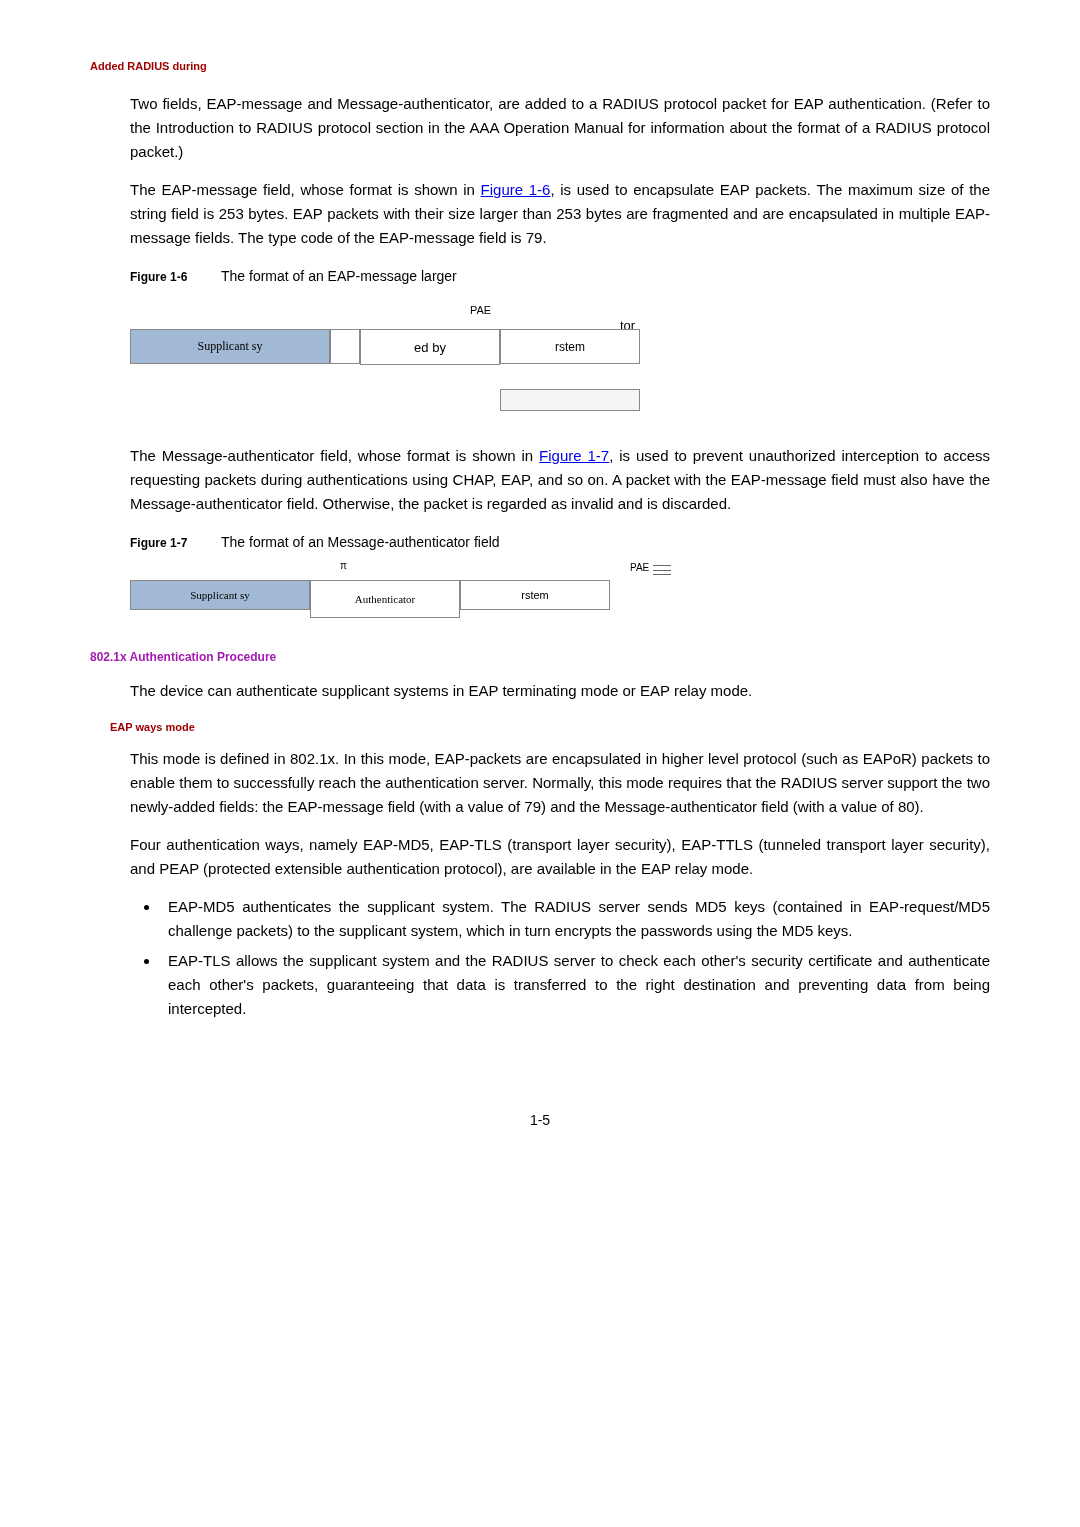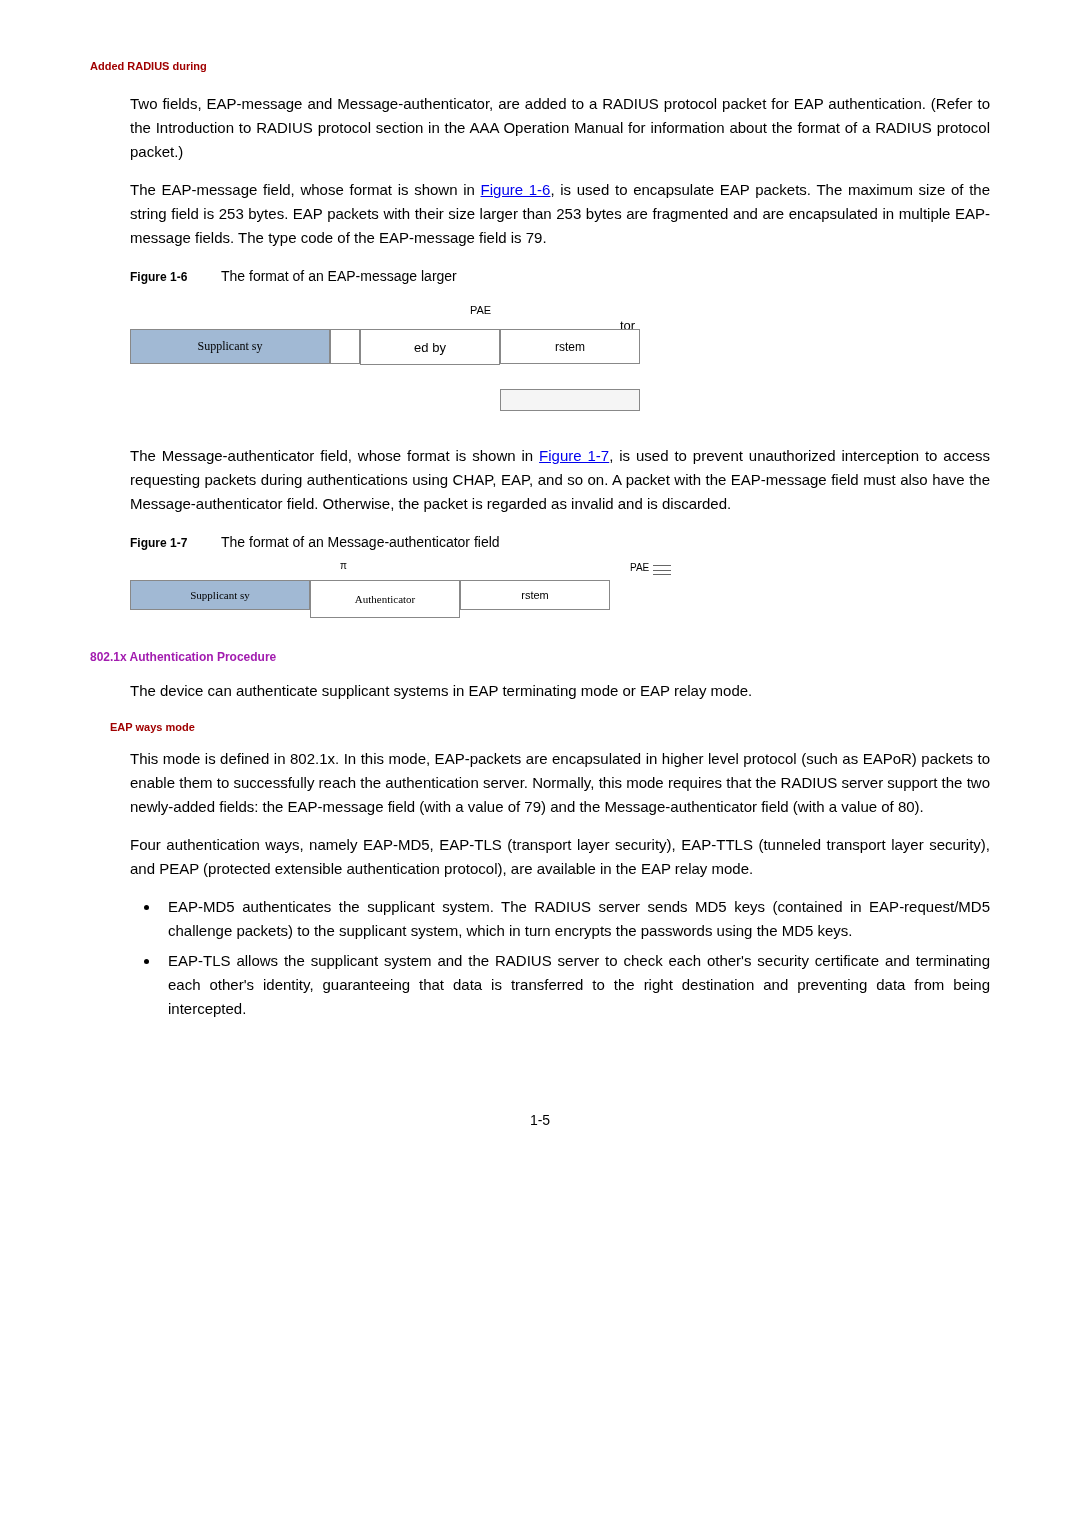--- a/index.html
+++ b/index.html
@@ -287,16 +287,16 @@
 <p class="body-text">
   <span>This mode is defined in 802.1x. In this mode, EAP-packets are encapsulated in higher level protocol (such as EAPoR) packets to enable them to successfully reach the authentication server. Normally, this mode requires that the RADIUS server support the two newly-added fields: the EAP-message field (with a value of 79) and the Message-authenticator field (with a value of 80).</span>
 </p>
 
 <p class="body-text">
   <span>Four authentication ways, namely EAP-MD5, EAP-TLS (transport layer security), EAP-TTLS (tunneled transport layer security), and PEAP (protected extensible authentication protocol), are available in the EAP relay mode.</span>
 </p>
 
 <ul class="bullet-list">
   <li>EAP-MD5 authenticates the supplicant system. The RADIUS server sends MD5 keys (contained in EAP-request/MD5 challenge packets) to the supplicant system, which in turn encrypts the passwords using the MD5 keys.</li>
-  <li>EAP-TLS allows the supplicant system and the RADIUS server to check each other's security certificate and terminating each other's identity, guaranteeing that data is transferred to the right destination and preventing data from being intercepted.</li>
+  <li>EAP-TLS allows the supplicant system and the RADIUS server to check each other's security certificate and authenticate each other's packets, guaranteeing that data is transferred to the right destination and preventing data from being intercepted.</li>
 </ul>
 
 <div class="page-number">1-5</div>
 
 </body></html>

